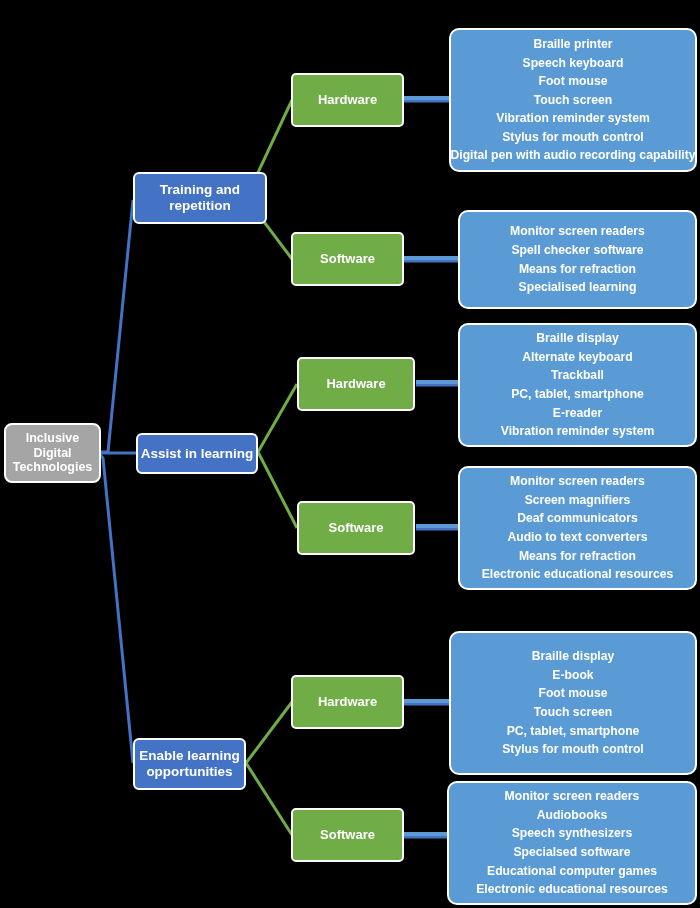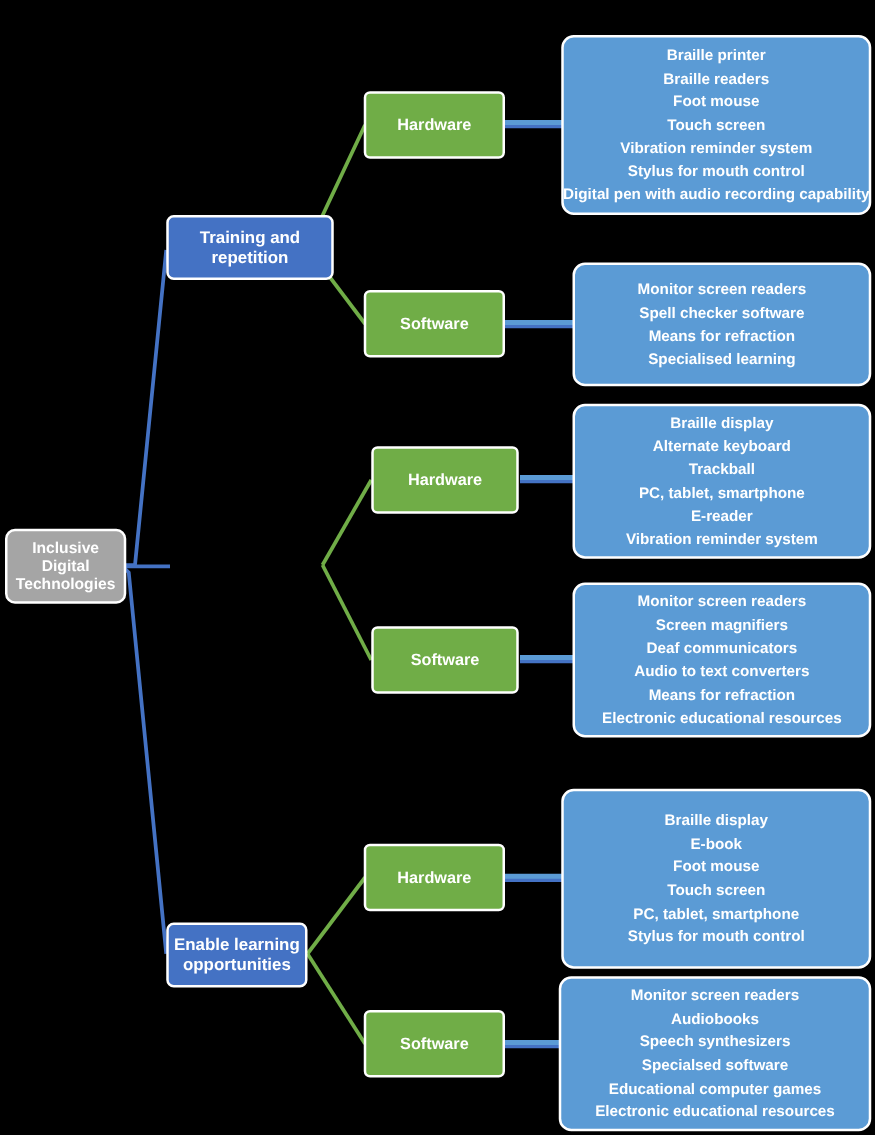--- a/index.html
+++ b/index.html
@@ -130,39 +130,42 @@
     <span class="node-label">Training and
 repetition</span>
   </div>
 
   <div class="node node-type" style="left:291px; top:73px; width:113px; height:54px;">
     <span class="node-label">Hardware</span>
   </div>
 
   <div class="node node-list" style="left:449px; top:28px; width:248px; height:144px;">
     <span class="item">Braille printer</span>
-    <span class="item">Braille readers</span>
+    <span class="item">Speech keyboard</span>
     <span class="item">Foot mouse</span>
     <span class="item">Touch screen</span>
     <span class="item">Vibration reminder system</span>
     <span class="item">Stylus for mouth control</span>
     <span class="item">Digital pen with audio recording capability</span>
   </div>
 
   <div class="node node-type" style="left:291px; top:232px; width:113px; height:54px;">
     <span class="node-label">Software</span>
   </div>
 
   <div class="node node-list" style="left:458px; top:210px; width:239px; height:99px;">
     <span class="item">Monitor screen readers</span>
     <span class="item">Spell checker software</span>
     <span class="item">Means for refraction</span>
     <span class="item">Specialised learning</span>
   </div>
 
+  <div class="node node-cat" style="left:136px; top:433px; width:122px; height:41px;">
+    <span class="node-label">Assist in learning</span>
+  </div>
 
   <div class="node node-type" style="left:297px; top:357px; width:118px; height:54px;">
     <span class="node-label">Hardware</span>
   </div>
 
   <div class="node node-list" style="left:458px; top:323px; width:239px; height:124px;">
     <span class="item">Braille display</span>
     <span class="item">Alternate keyboard</span>
     <span class="item">Trackball</span>
     <span class="item">PC, tablet, smartphone</span>

